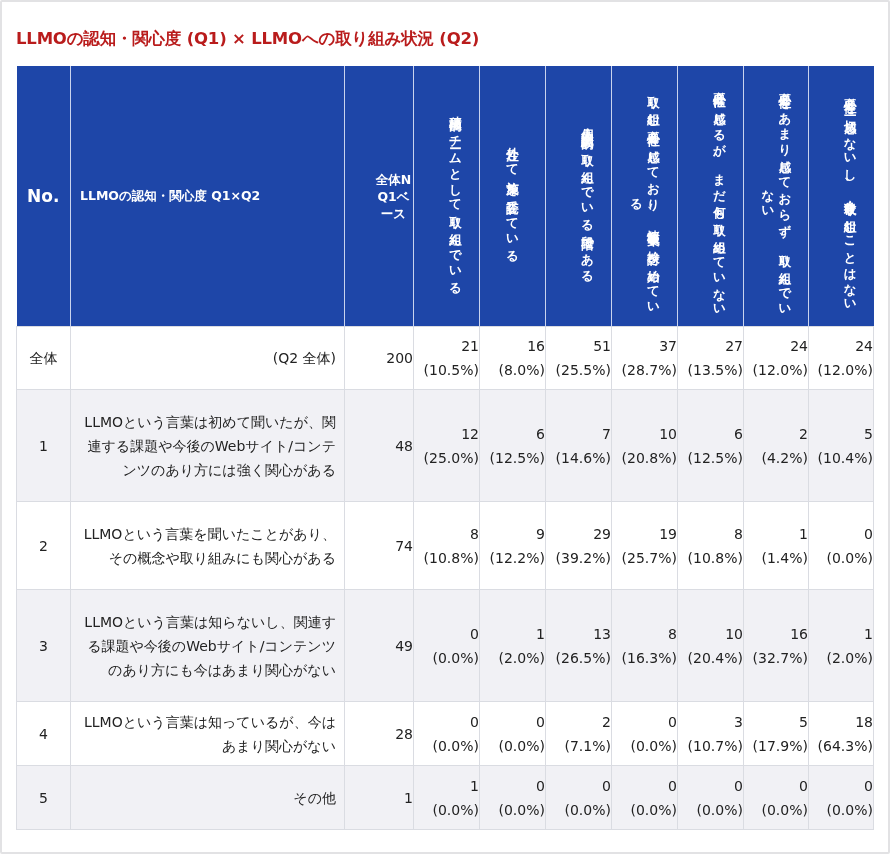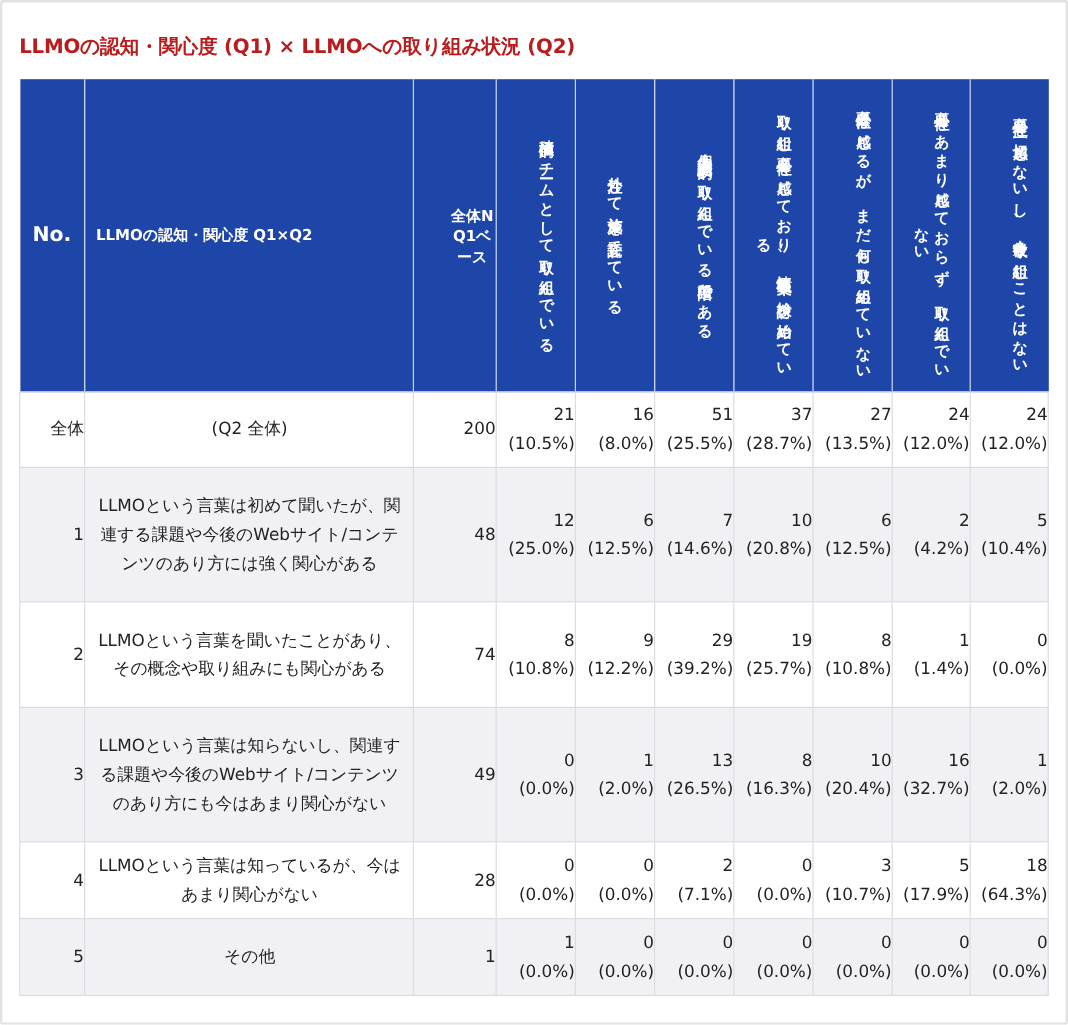--- a/index.html
+++ b/index.html
@@ -58,22 +58,22 @@
   }
   td {
     border: 1px solid #dadce2;
     font-size: 14px;
     line-height: 24px;
     padding: 0;
     vertical-align: middle;
   }
   tr.odd td { background: #ffffff; }
   tr.even td { background: #f1f1f5; }
-  td.no { text-align: right; }
-  td.label { padding: 0 8px 0 9px; text-align: center; }
+  td.no { text-align: center; }
+  td.label { padding: 0 8px 0 9px; text-align: right; }
   td.n { text-align: right; }
   td.val { text-align: right; font-size: 14px; line-height: 24px; }
   td.val span { display: block; }
 </style>
 </head>
 <body>
 
 <div class="frame"></div>
 
 <div class="title">LLMOの認知・関心度 (Q1) × LLMOへの取り組み状況 (Q2)</div>

